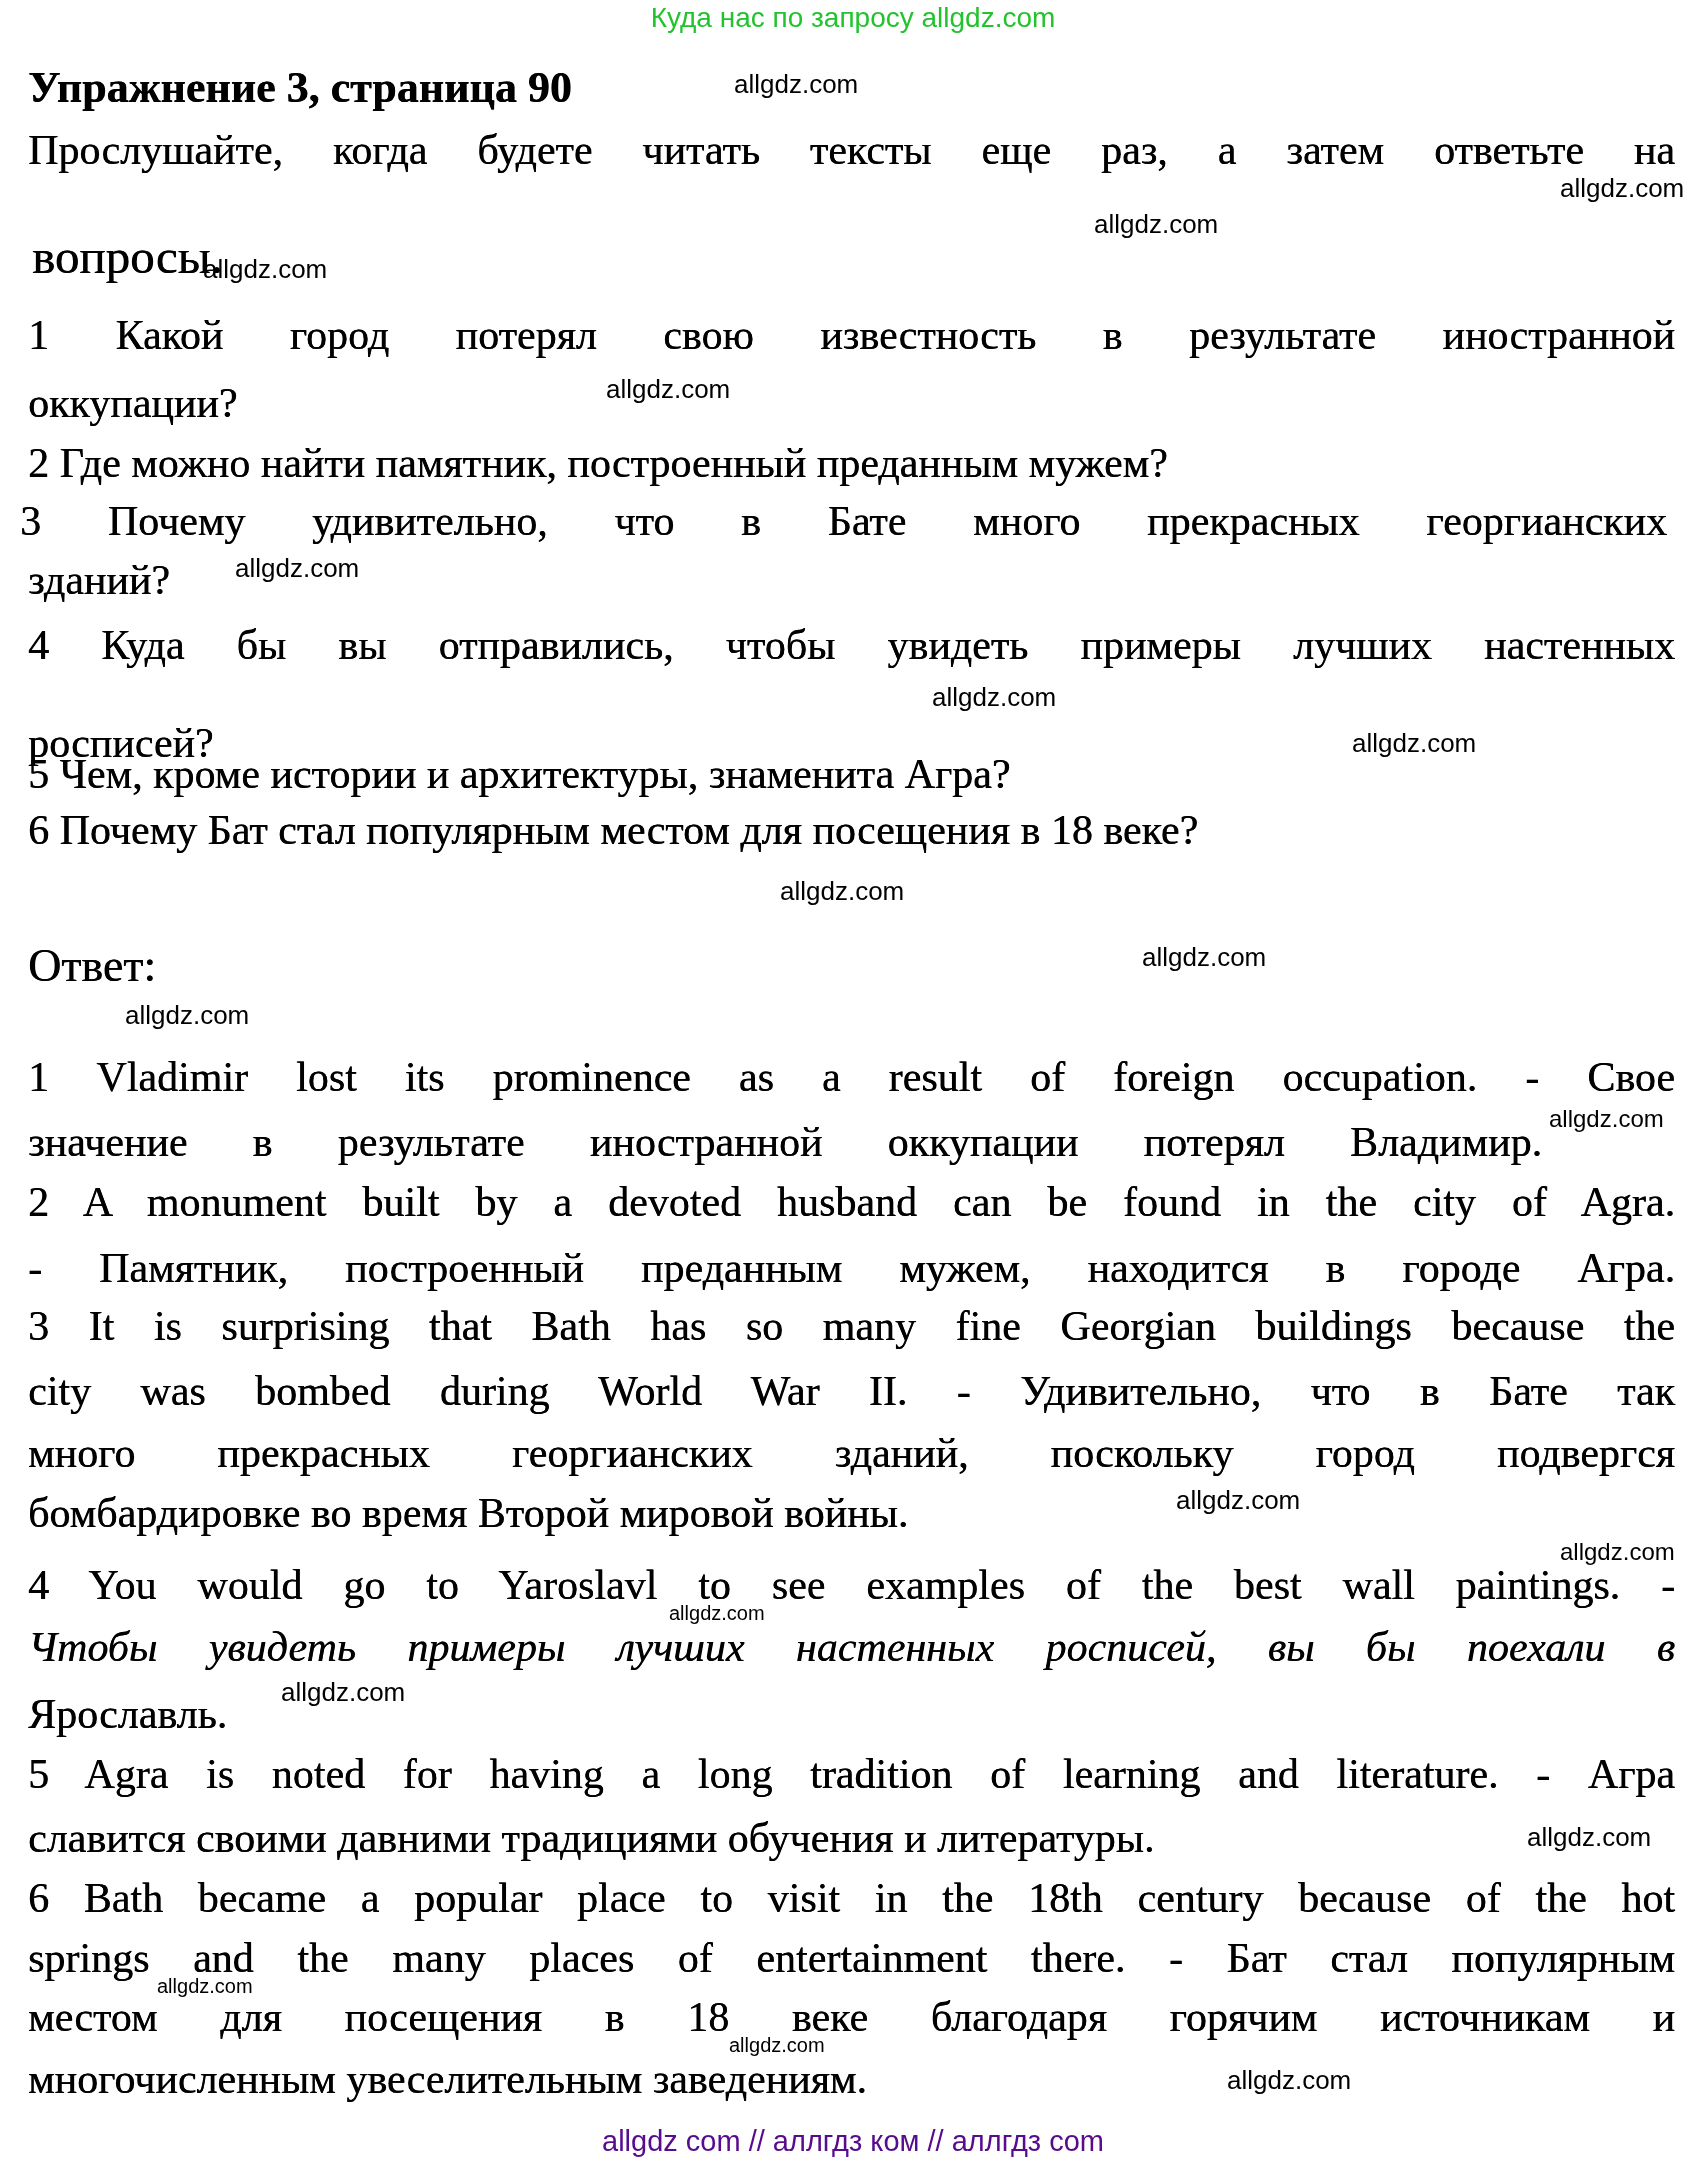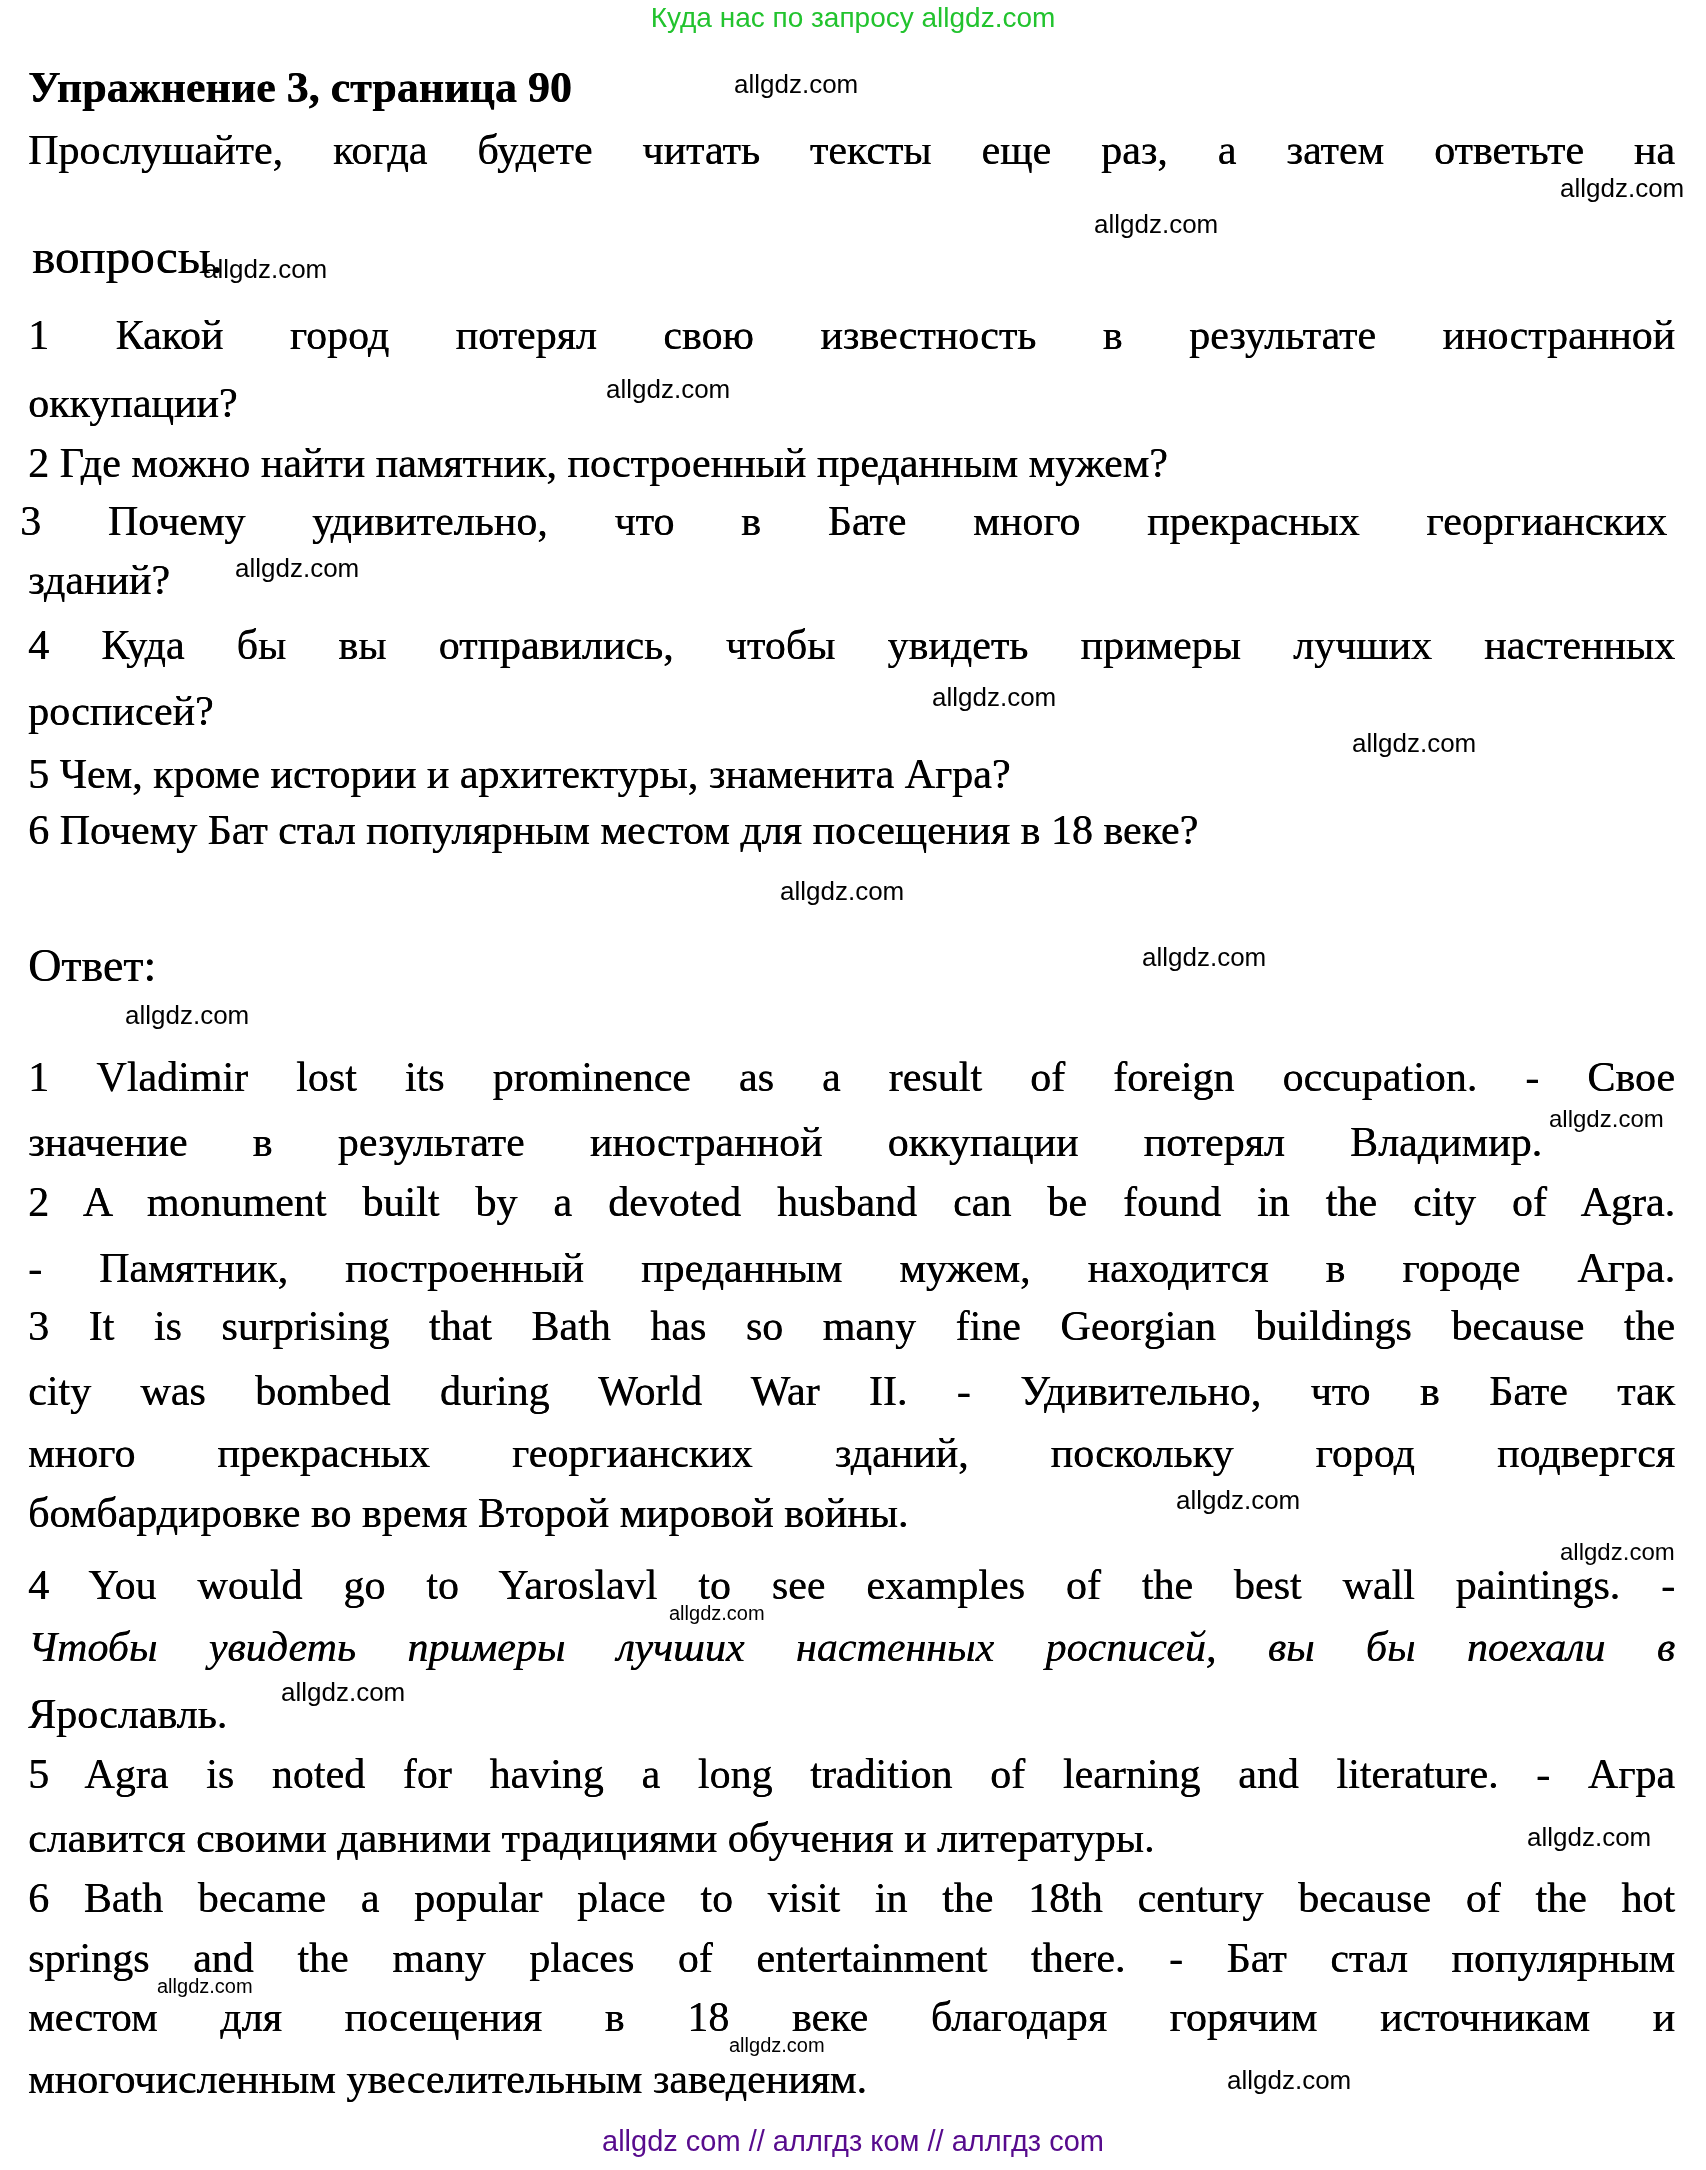--- a/index.html
+++ b/index.html
@@ -42,21 +42,21 @@
     <div class="line sans" style="left: 1094px; top: 210px; font-size: 26px;">allgdz.com</div>
     <div class="line sans" style="left: 203px; top: 255px; font-size: 26px;">allgdz.com</div>
     <div class="line justify" style="left: 28px; top: 312px; width: 1647px; font-size: 42px;">1 Какой город потерял свою известность в результате иностранной</div>
     <div class="line" style="left: 28px; top: 380px; font-size: 42px;">оккупации?</div>
     <div class="line sans" style="left: 606px; top: 375px; font-size: 26px;">allgdz.com</div>
     <div class="line" style="left: 28px; top: 440px; font-size: 42px;">2 Где можно найти памятник, построенный преданным мужем?</div>
     <div class="line justify" style="left: 20px; top: 498px; width: 1647px; font-size: 42px;">3 Почему удивительно, что в Бате много прекрасных георгианских</div>
     <div class="line" style="left: 28px; top: 557px; font-size: 42px;">зданий?</div>
     <div class="line sans" style="left: 235px; top: 554px; font-size: 26px;">allgdz.com</div>
     <div class="line justify" style="left: 28px; top: 622px; width: 1647px; font-size: 42px;">4 Куда бы вы отправились, чтобы увидеть примеры лучших настенных</div>
-    <div class="line" style="left: 28px; top: 688px; font-size: 42px;">росписей?</div>
+    <div class="line" style="left: 28px; top: 720px; font-size: 42px;">росписей?</div>
     <div class="line sans" style="left: 932px; top: 683px; font-size: 26px;">allgdz.com</div>
     <div class="line sans" style="left: 1352px; top: 729px; font-size: 26px;">allgdz.com</div>
     <div class="line" style="left: 28px; top: 751px; font-size: 42px;">5 Чем, кроме истории и архитектуры, знаменита Агра?</div>
     <div class="line" style="left: 28px; top: 807px; font-size: 42px;">6 Почему Бат стал популярным местом для посещения в 18 веке?</div>
     <div class="line sans" style="left: 780px; top: 877px; font-size: 26px;">allgdz.com</div>
     <div class="line" style="left: 28px; top: 932px; font-size: 46px; margin-top: 8px;">Ответ:</div>
     <div class="line sans" style="left: 1142px; top: 943px; font-size: 26px;">allgdz.com</div>
     <div class="line sans" style="left: 125px; top: 1001px; font-size: 26px;">allgdz.com</div>
     <div class="line justify" style="left: 28px; top: 1054px; width: 1647px; font-size: 42px;">1 Vladimir lost its prominence as a result of foreign occupation. - Свое</div>
     <div class="line justify" style="left: 28px; top: 1119px; width: 1514px; font-size: 42px;">значение в результате иностранной оккупации потерял Владимир.</div>

